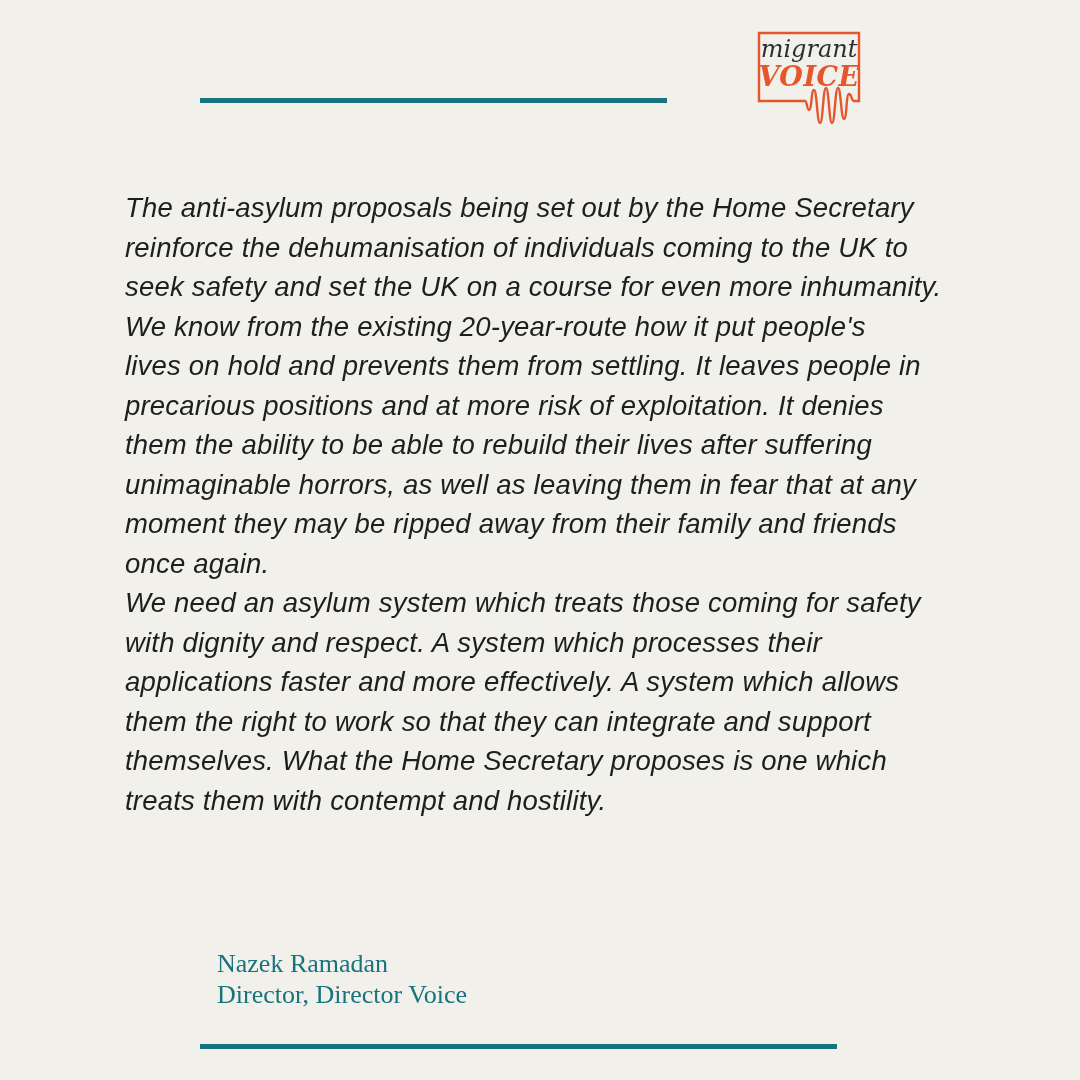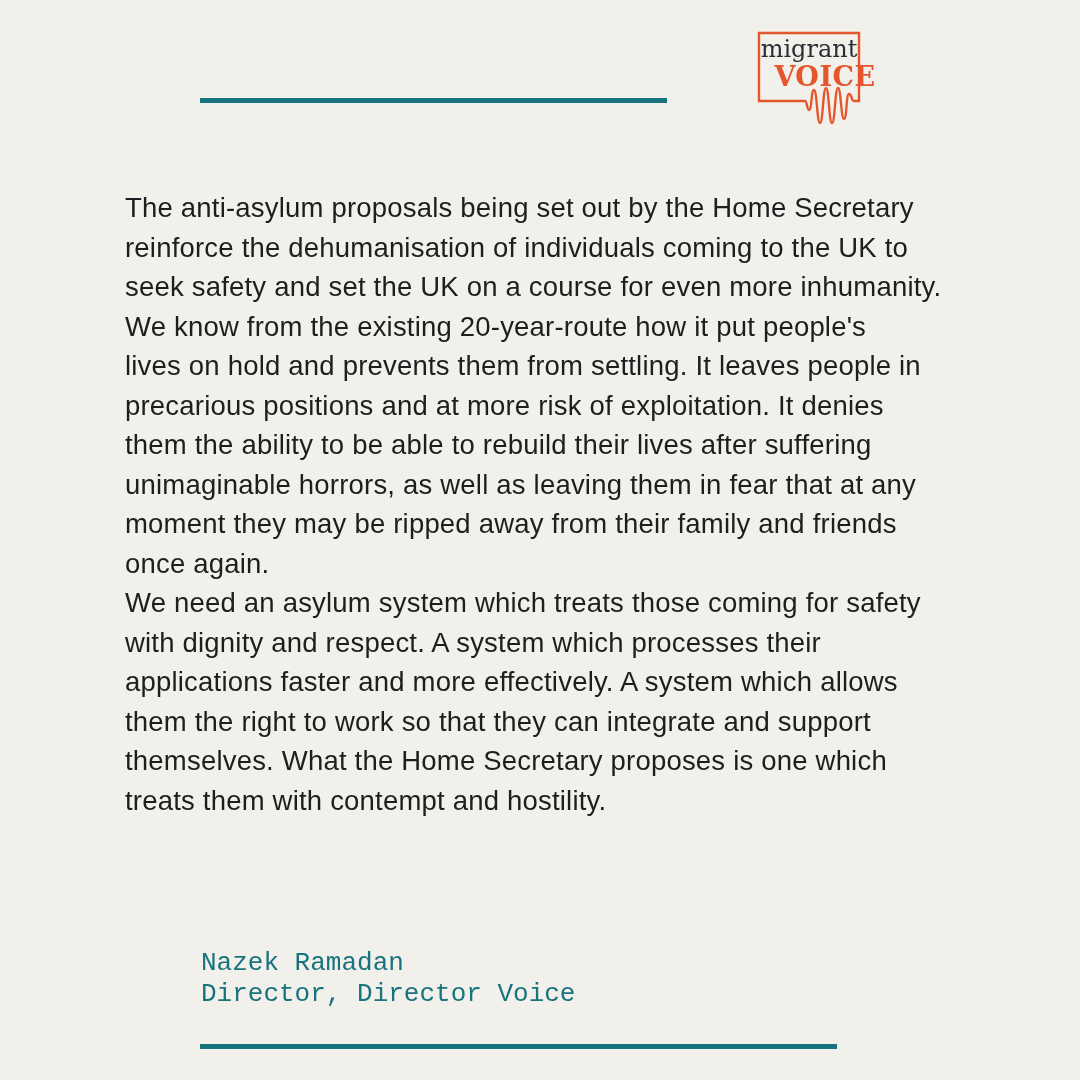--- a/index.html
+++ b/index.html
@@ -25,60 +25,60 @@
   .rule {
     position: absolute;
     height: 5px;
     background: #17737d;
   }
   .rule-top { left: 200px; top: 98px; width: 467px; }
   .rule-bottom { left: 200px; top: 1044px; width: 637px; }
   .logo {
     position: absolute;
     left: 757px; top: 31px;
-    width: 104px; height: 95px;
+    width: 104px; height: 95px; font-style: italic;
   }
   .logo svg { position: absolute; left: 0; top: 0; }
   .logo-word-top {
     position: absolute;
     left: 0; top: 6px; width: 104px;
     text-align: center;
     font-family: "DejaVu Serif", serif;
     font-size: 24px; line-height: 1;
     color: #2a2f36;
   }
   .logo-word-bottom {
     position: absolute;
     left: 0; top: 32px; width: 104px;
     text-align: center;
     font-family: "DejaVu Serif", serif;
     font-weight: bold;
     font-size: 27px; line-height: 1;
     letter-spacing: 0.5px;
     color: #e5562c;
-    margin-left: 16px;
   }
   .body-text {
     position: absolute;
     left: 125px; top: 188px;
     width: 930px;
     font-size: 27.5px;
     font-weight: 300;
     line-height: 39.5px;
     color: #1d1e20;
     letter-spacing: 0.2px;
   }
   .body-text p {
     margin: 0;
     white-space: pre-line;
+    font-style: italic;
   }
   .signature {
     position: absolute;
-    left: 201px; top: 948px;
-    font-family: Liberation Mono, monospace;
+    left: 217px; top: 948px;
+    font-family: Liberation Serif, serif;
     font-size: 26px;
     line-height: 31px;
     color: #17737d;
   }
 </style>
 </head>
 <body>
 
 <div class="card">
 

